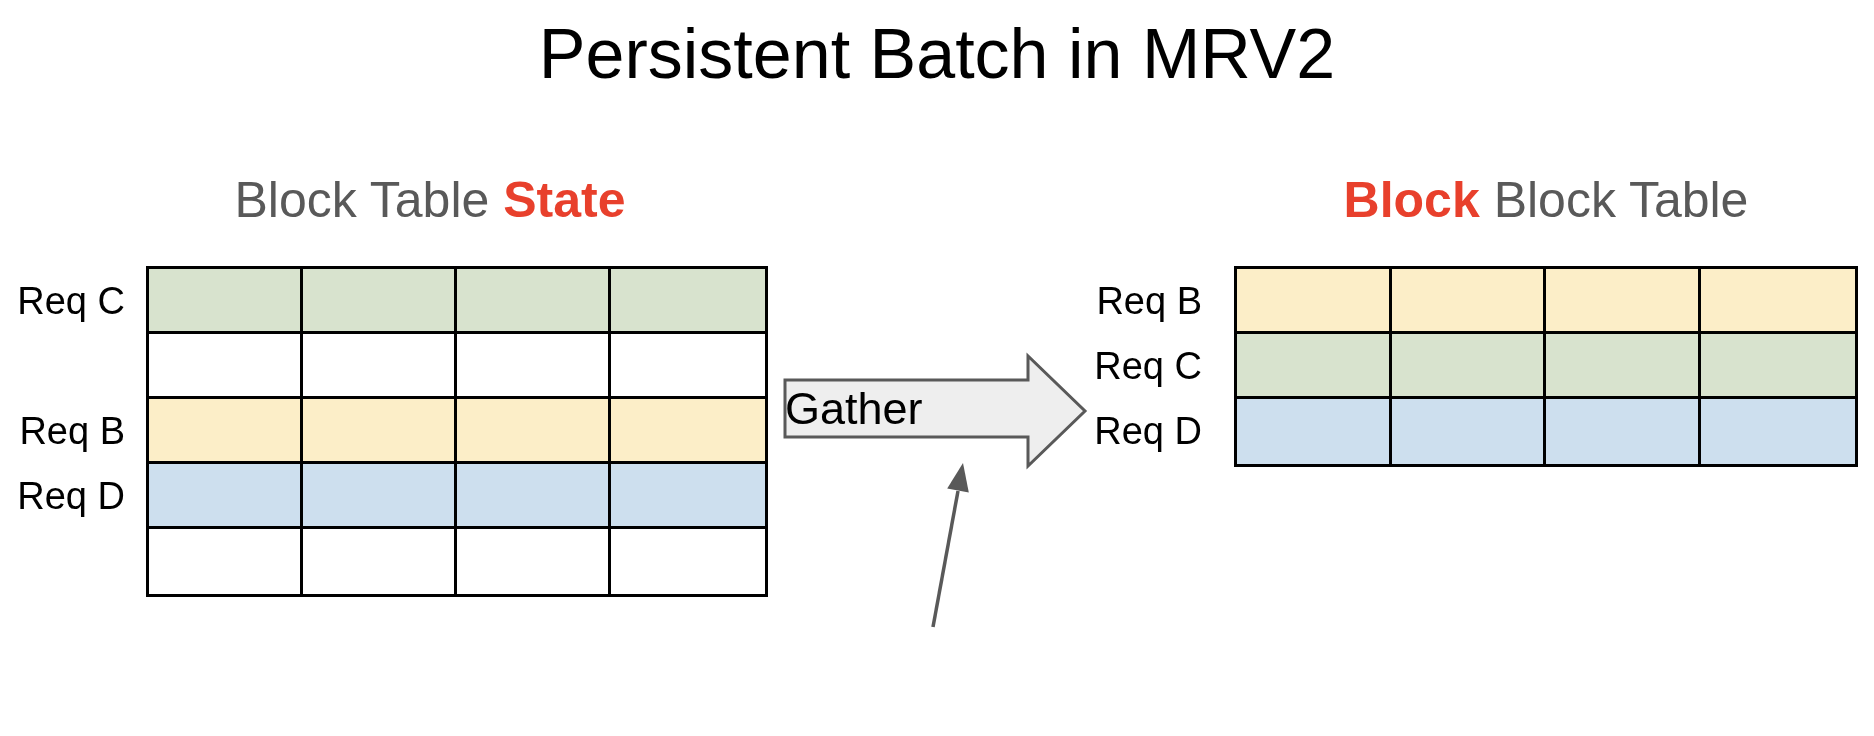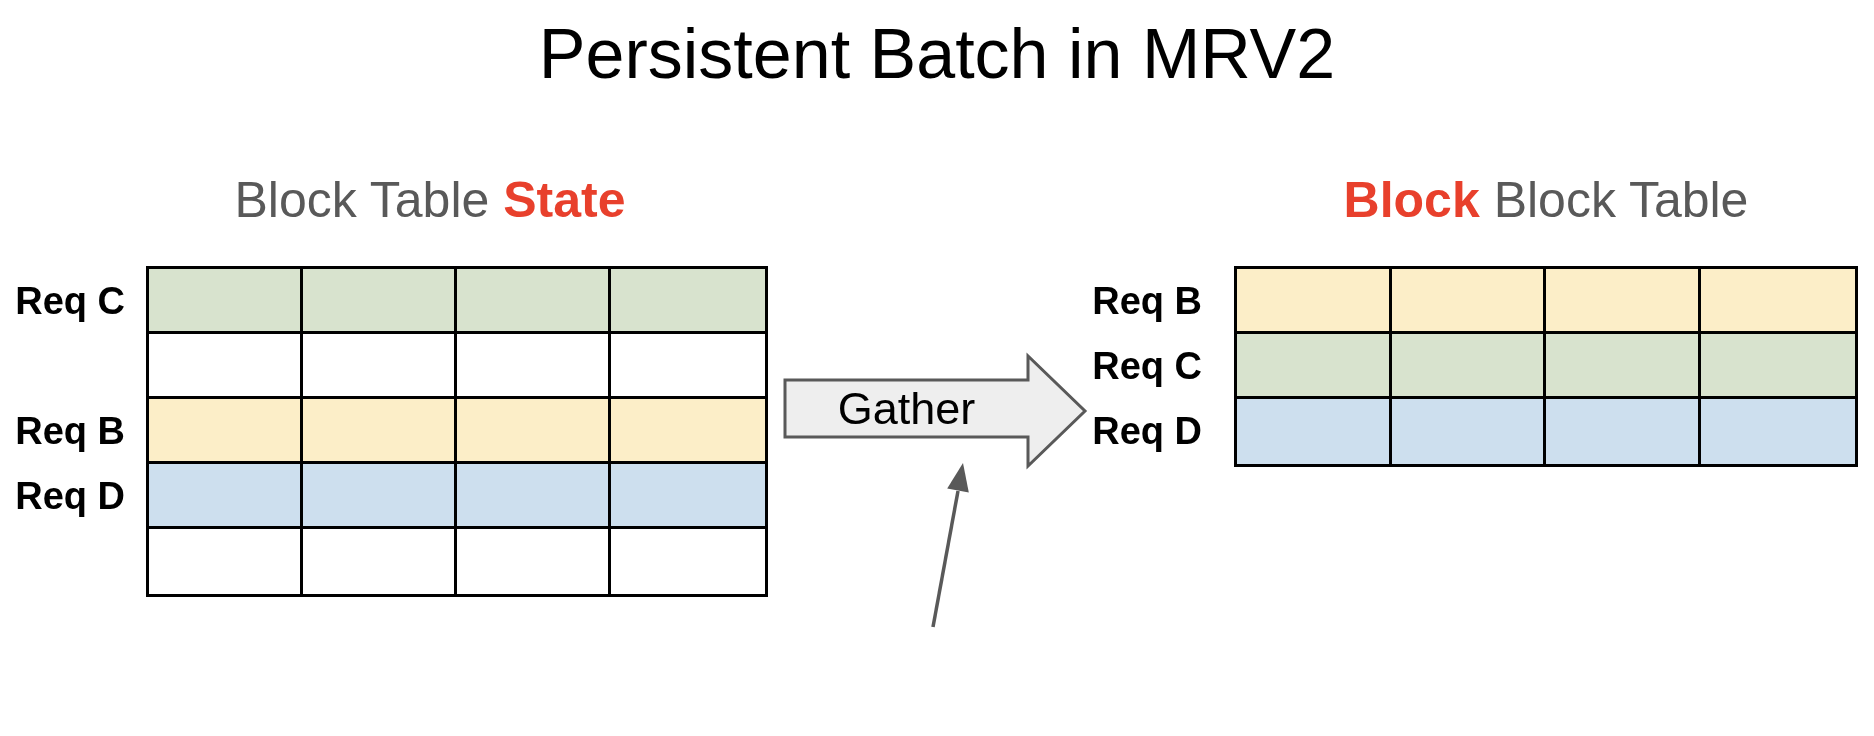--- a/index.html
+++ b/index.html
@@ -18,28 +18,28 @@
   #right-heading{left:1237px;top:172px;width:618px;}
   .haccent{font-weight:bold;}
   .block-table{
     position:absolute;display:grid;box-sizing:border-box;
     border:3px solid #000;background:#fff;
   }
   .cell{box-sizing:border-box;border-right:3px solid #000;border-bottom:3px solid #000;}
   .cell.last-col{border-right:none;}
   .cell.last-row{border-bottom:none;}
   .row-label{
-    position:absolute;font-size:38px;color:#000;text-align:right;white-space:nowrap;font-weight:bold;
+    position:absolute;font-size:38px;color:#000;text-align:right;white-space:nowrap;
   }
   .left-label{left:0;width:125px;}
   .right-label{left:1000px;width:202px;}
   #overlay{position:absolute;left:0;top:0;pointer-events:none;}
   #gather-label{
     position:absolute;left:785px;top:381px;width:243px;height:56px;line-height:56px;
-    text-align:center;font-size:45px;color:#000;white-space:nowrap;
+    font-size:45px;color:#000;white-space:nowrap;
   }
   #annotation{
     position:absolute;left:548px;top:642px;width:600px;text-align:center;
     font-size:48px;white-space:nowrap;
   }
 </style>
 </head>
 <body>
 
 <div id="canvas">

